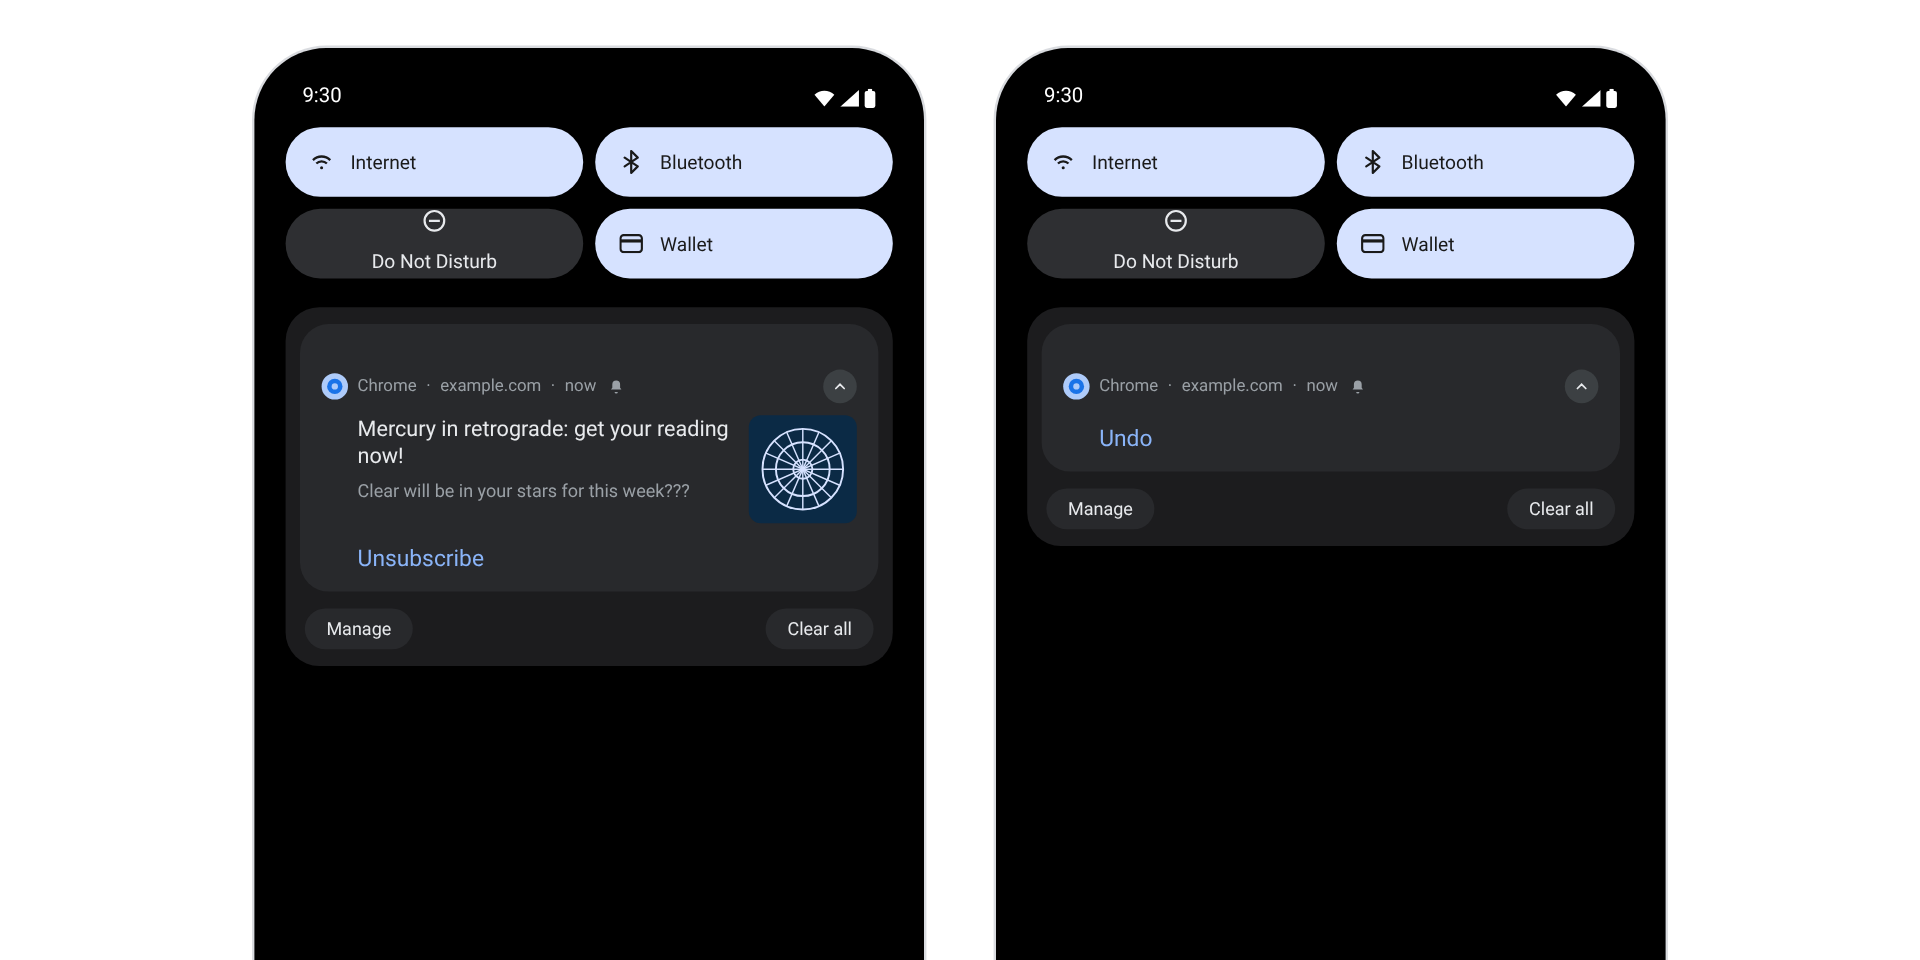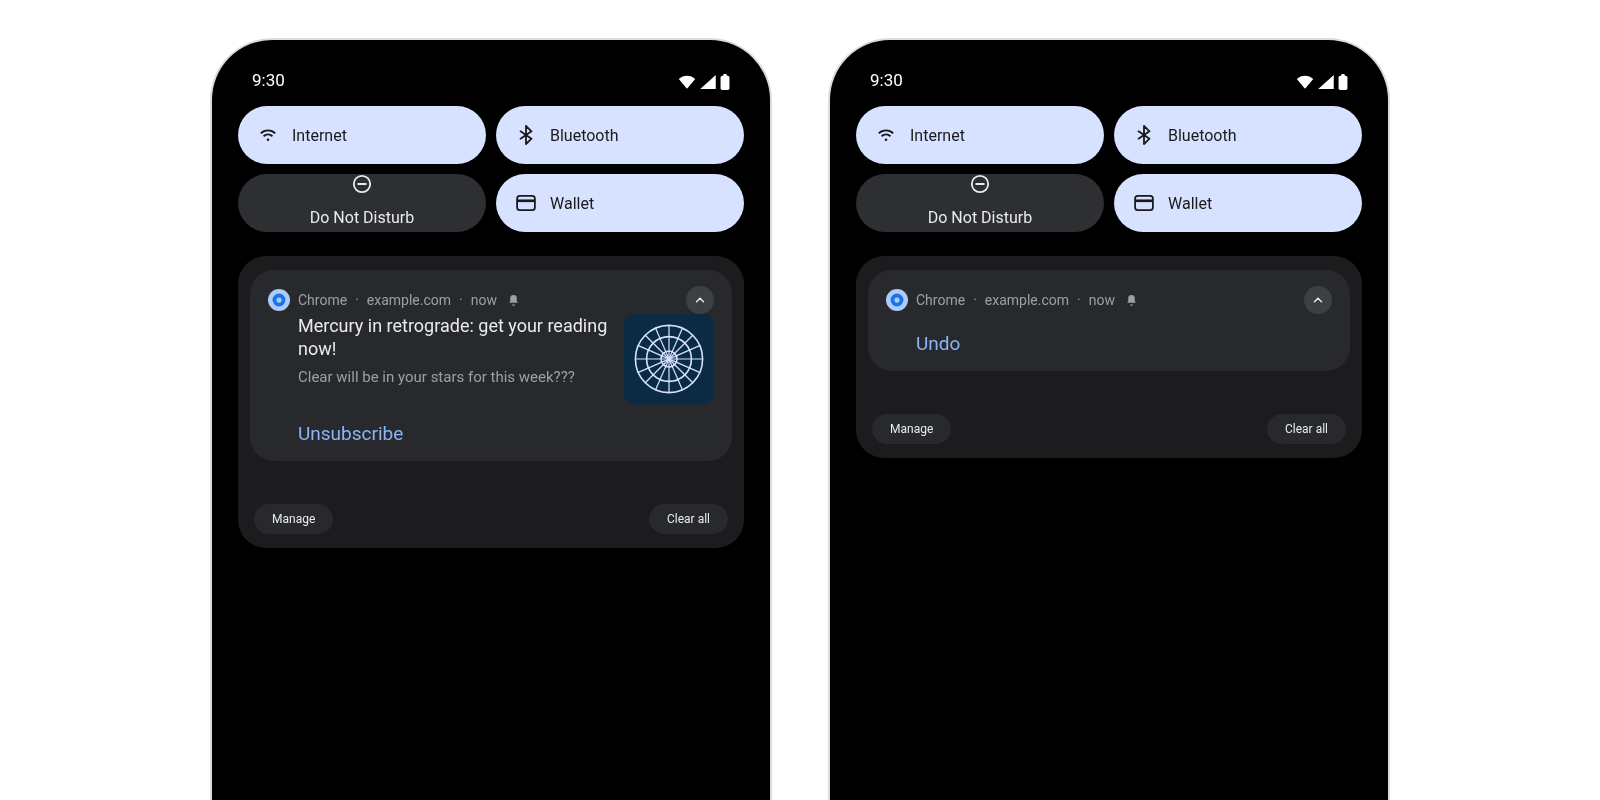--- a/index.html
+++ b/index.html
@@ -79,37 +79,38 @@
     background:var(--card-bg);
     border-radius:24px;
     padding:16px 18px 16px 18px;
   }
   .notif-head{
     display:flex;
     align-items:center;
     gap:8px;
     color:var(--text-muted);
     font-size:14px;
+    margin-top:22px;
   }
   .app-icon{
     width:22px;height:22px;border-radius:50%;
     background:#aecbfa;
     display:flex;align-items:center;justify-content:center;
   }
   .collapse{
     margin-left:auto;
     width:28px;height:28px;border-radius:50%;
     background:#3c4043;color:var(--text-light);
     display:flex;align-items:center;justify-content:center;
     cursor:pointer;
   }
   .notif-body{
     display:flex;
     gap:14px;
-    margin-top:0;
+    margin-top:10px;
     margin-left:30px;
   }
   .notif-text{flex:1;}
   .notif-title{
     color:var(--text-light);
     font-size:18px;
     margin:0 0 6px 0;
     line-height:1.3;
   }
   .notif-sub{
@@ -136,23 +137,22 @@
     display:flex;
     justify-content:space-between;
     margin-top:14px;
     padding:0 4px;
   }
   .pill{
     background:var(--card-bg);
     color:var(--text-light);
     border-radius:20px;
     padding:8px 18px;
-    font-size:12px;
+    font-size:15px;
     cursor:pointer;
-    margin-top:29px;
   }
   svg{display:block;}
 </style>
 </head>
 <body>
 
 <div class="phone">
 
   <div class="inner">
     <div class="status-bar">

